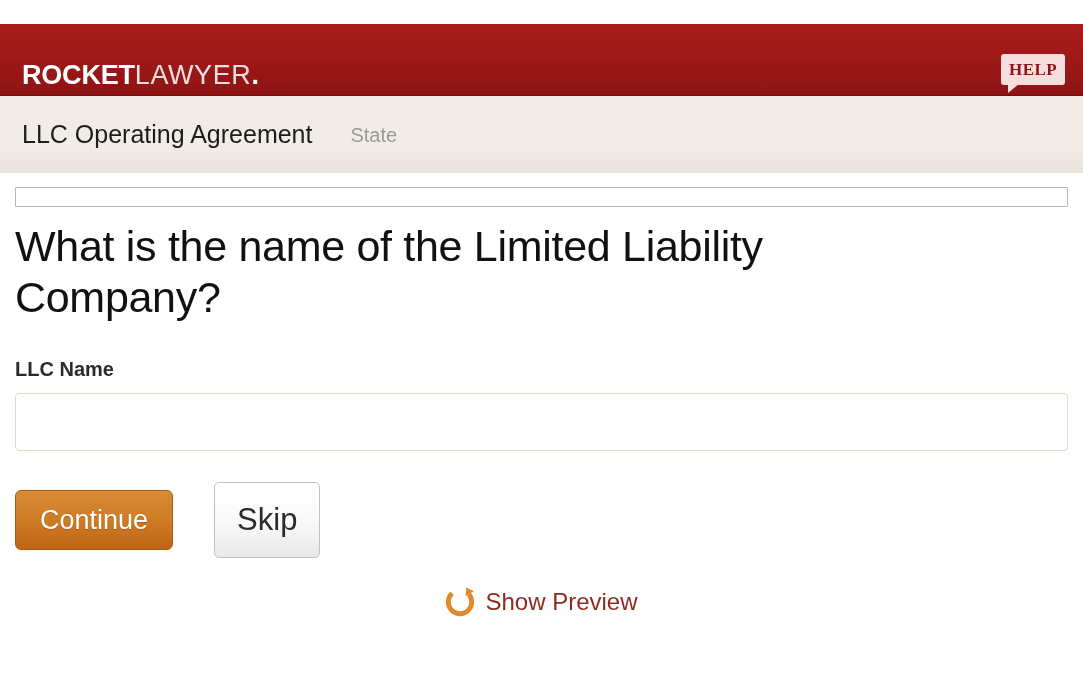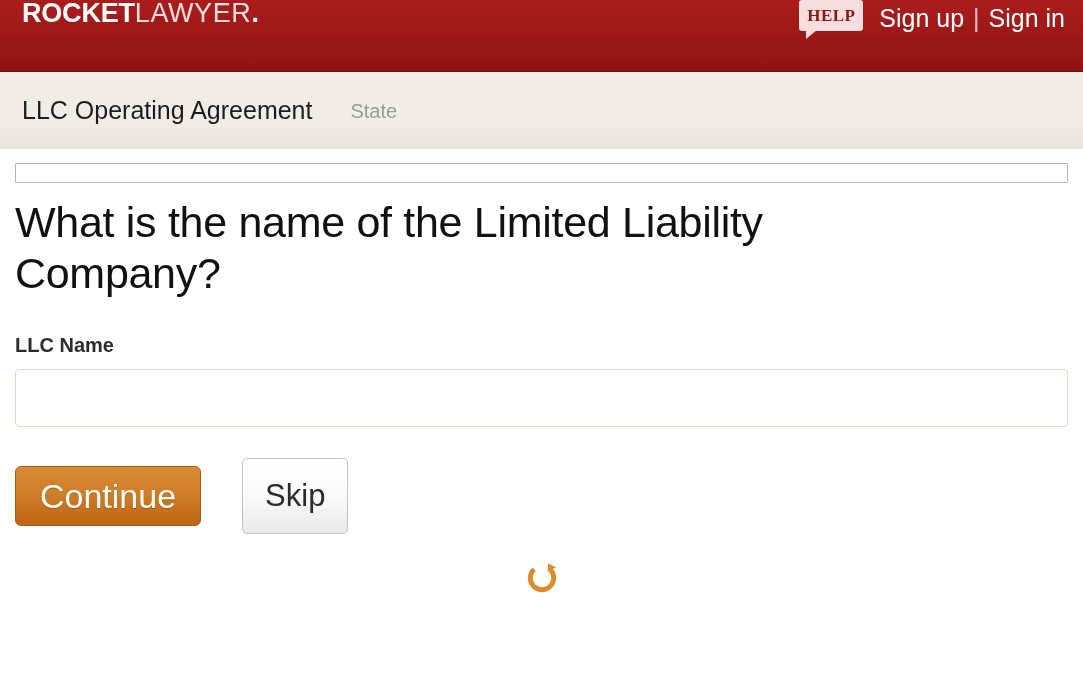--- a/index.html
+++ b/index.html
@@ -17,23 +17,24 @@
   }
 
   
   .top-header {
     position: relative;
     height: 72px;
     background: linear-gradient(to bottom, #ab1c1c 0%, #a01919 40%, #8e1414 100%);
     border-bottom: 1px solid #6e0f0f;
     box-sizing: border-box;
     display: flex;
-    align-items: flex-start;
+    align-items: flex-end;
     justify-content: space-between;
     padding: 0 18px 4px 22px;
+    margin-top: 24px;
   }
 
   .logo {
     display: flex;
     align-items: baseline;
     font-size: 27px;
     letter-spacing: 0.2px;
     line-height: 1;
     user-select: none;
     padding-bottom: 2px;
@@ -191,21 +192,21 @@
 
   .button-row {
     display: flex;
     align-items: center;
     gap: 41px;
     margin-top: 31px;
   }
 
   .btn-continue {
     font-family: "Liberation Sans", sans-serif;
-    font-size: 34px;
+    font-size: 27px;
     color: #ffffff;
     background: linear-gradient(to bottom, #d98b35 0%, #cf7d27 48%, #bf6415 100%);
     border: 1px solid #ae5c12;
     border-radius: 6px;
     padding: 0 24px;
     height: 60px;
     line-height: 58px;
     cursor: pointer;
     text-shadow: 0 1px 1px rgba(120,60,0,0.45);
     box-sizing: border-box;
@@ -252,25 +253,20 @@
   <div class="logo">
     <span class="logo-bold">ROCKET</span>
       <span class="logo-light">LAWYER</span>
       <span class="logo-dot">.</span>
   </div>
 
   <div class="header-right">
     <div class="help-badge">
       <span>HELP</span>
     </div>
-    <div class="auth-links">
-      <a class="auth-link" href="#">Sign up</a>
-      <span class="auth-sep">|</span>
-      <a class="auth-link" href="#">Sign in</a>
-    </div>
   </div>
 </div>
 
 <div class="doc-bar">
   <div class="doc-title">LLC Operating Agreement</div>
   <div class="doc-status">State</div>
 </div>
 
 <div class="content">
 
@@ -290,15 +286,16 @@
     <button class="btn-skip">Skip</button>
   </div>
 
   <div class="preview-row">
     <span class="refresh-icon">
       <svg viewBox="0 0 32 32" width="30" height="30" xmlns="http://www.w3.org/2000/svg">
         <path d="M16 3.5 A12.5 12.5 0 1 0 28.5 16" fill="none" stroke="#e08a2c" stroke-width="5.2" stroke-linecap="butt" transform="rotate(-42 16 16)"></path>
         <polygon points="22.6,0.5 31.0,4.6 22.0,9.6" fill="#e08a2c"></polygon>
       </svg>
     </span>
+    <a class="preview-link" href="#">Show Preview</a>
   </div>
 
 </div>
 
 </body></html>

